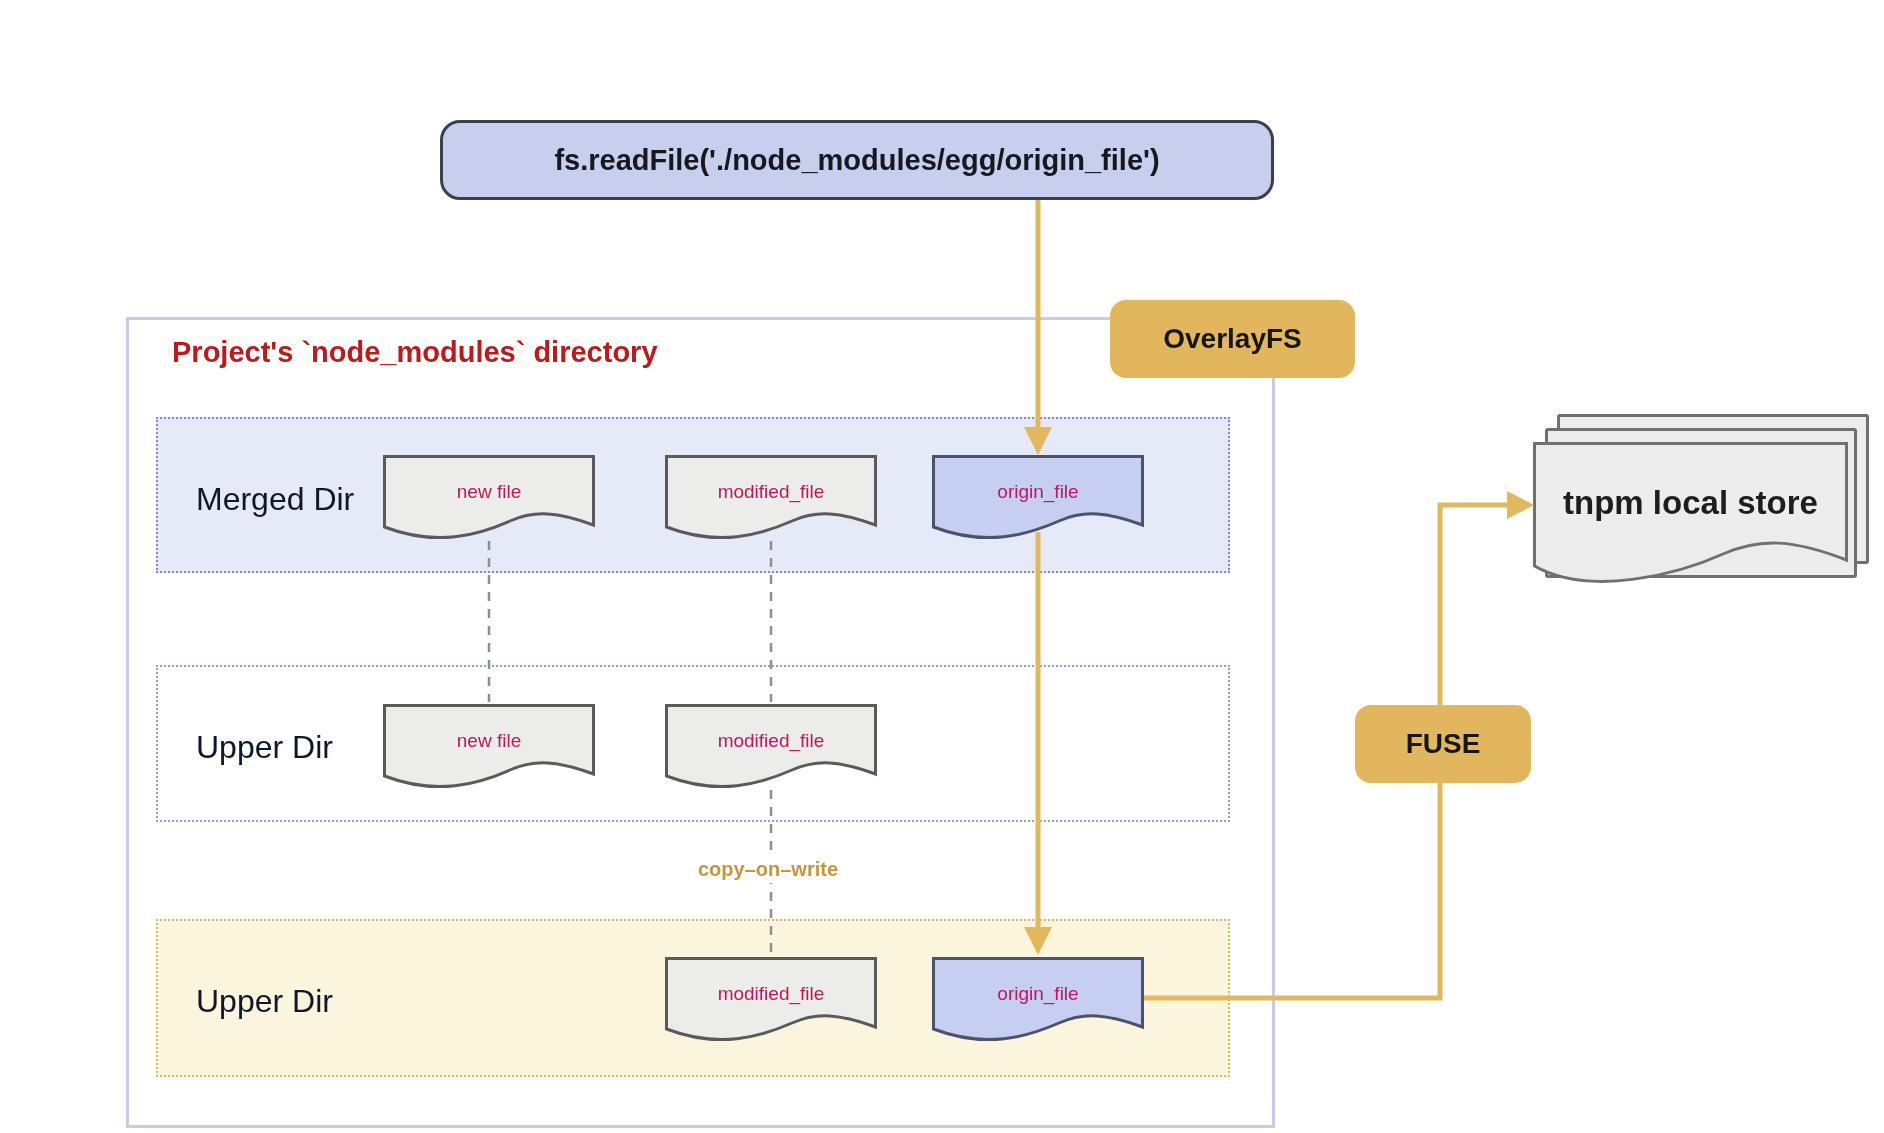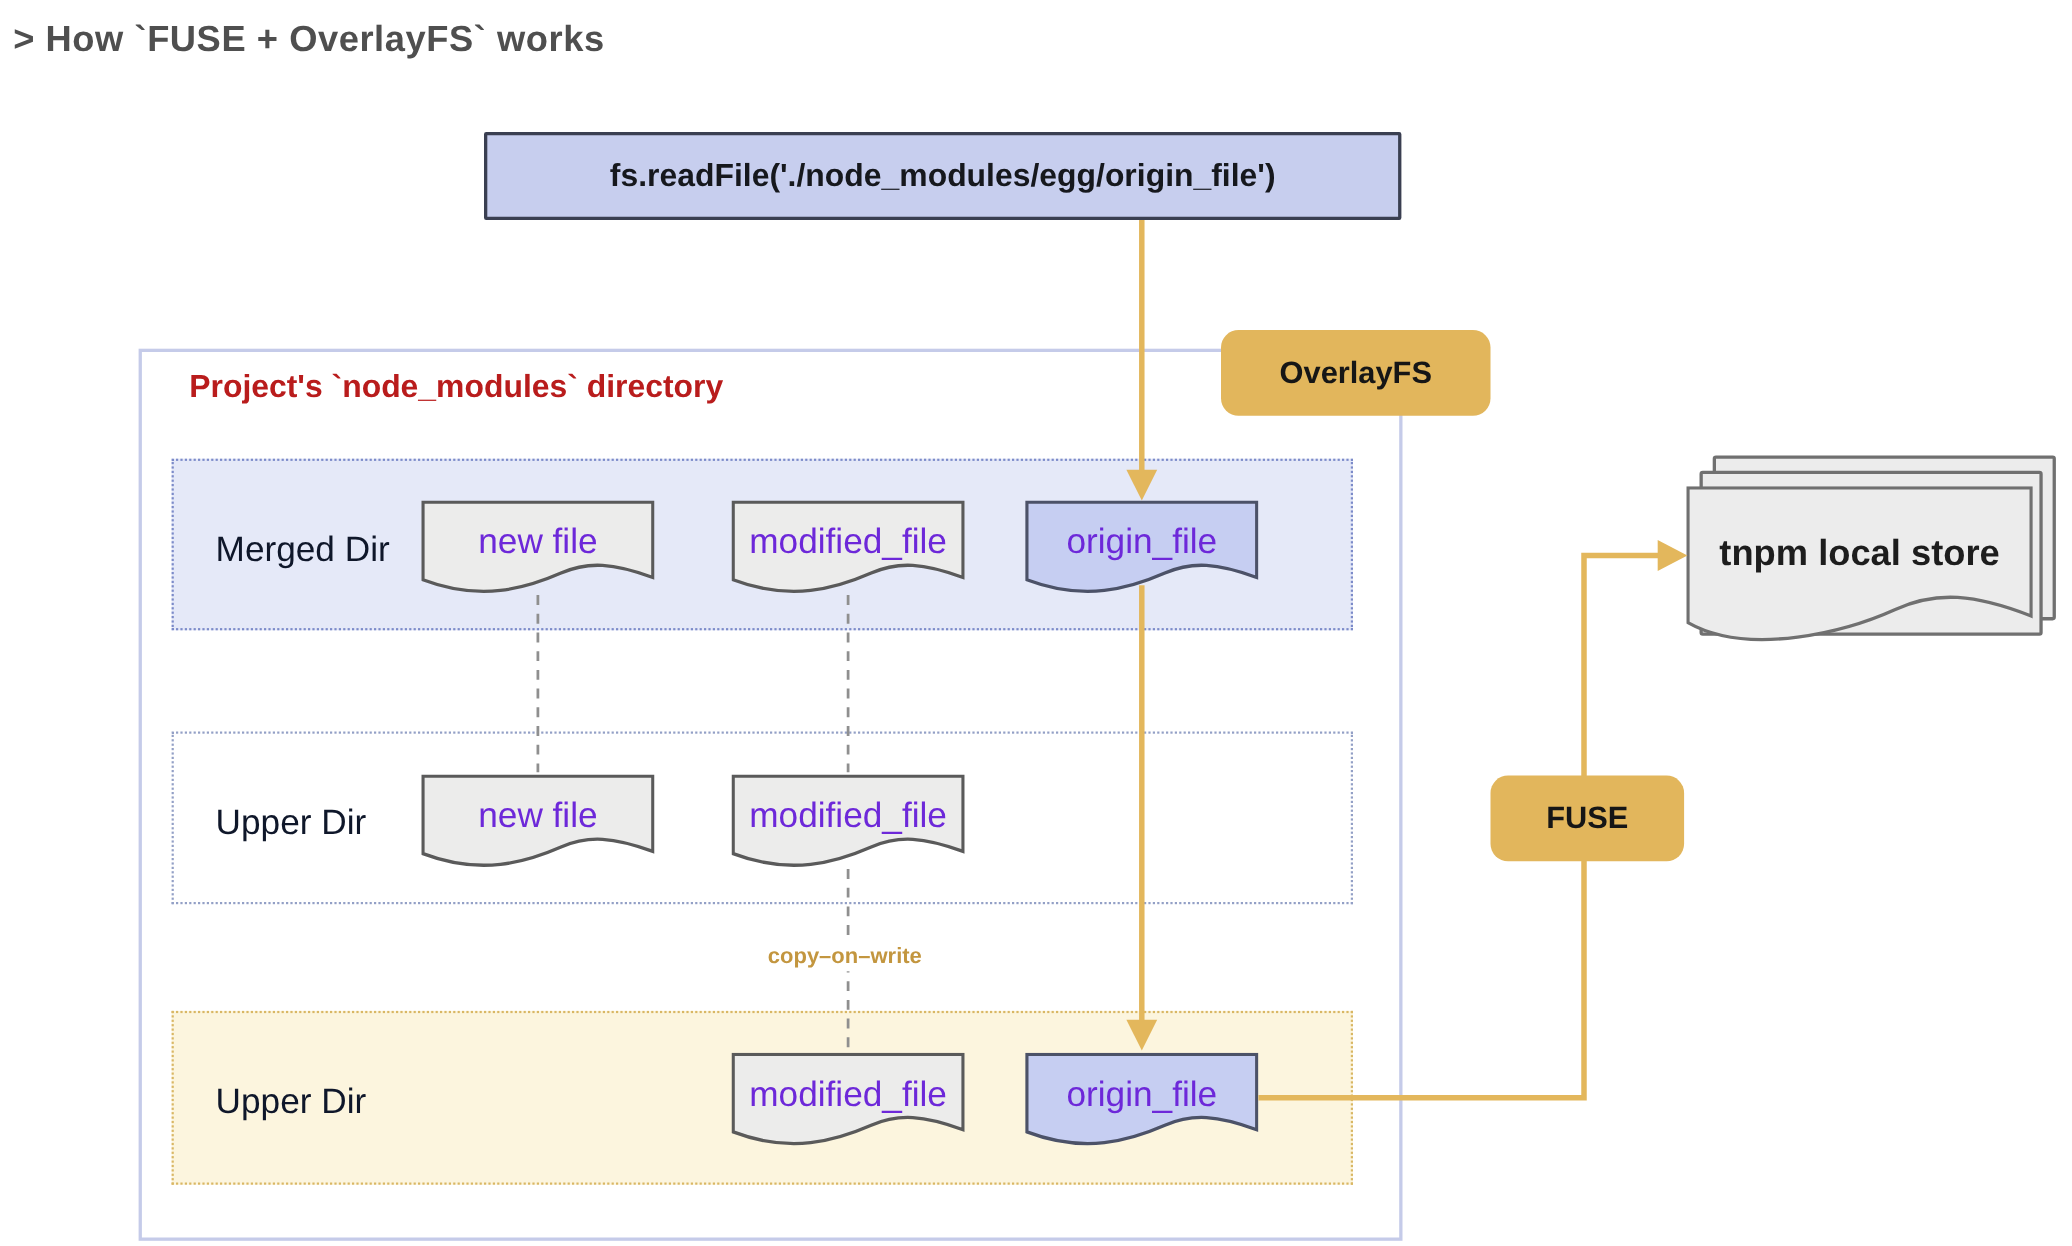--- a/index.html
+++ b/index.html
@@ -9,21 +9,21 @@
   }
   .abs{position:absolute;}
 
   .page-title{
     left:12px;top:16px;font-size:33px;font-weight:bold;color:#4f4f4f;
     letter-spacing:0.5px;z-index:7;
   }
 
   .readfile-box{
     left:440px;top:120px;width:834px;height:80px;box-sizing:border-box;
-    background:#c7ceee;border:3px solid #3a3f51;border-radius:2px;
+    background:#c7ceee;border:3px solid #3a3f51;border-radius:20px;
     display:flex;align-items:center;justify-content:center;
     font-size:29px;font-weight:bold;color:#16181d;z-index:7;
   }
 
   .container-box{
     left:126px;top:317px;width:1149px;height:811px;box-sizing:border-box;
     border:3px solid #c5cbe9;background:#ffffff;z-index:1;
   }
   .container-title{
     left:172px;top:336px;font-size:29px;font-weight:bold;color:#b91c1c;z-index:3;
@@ -36,21 +36,21 @@
 
   .row-label{font-size:32px;color:#0f172a;z-index:3;}
   .lbl-merged{left:196px;top:481px;}
   .lbl-upper {left:196px;top:729px;}
   .lbl-lower {left:196px;top:983px;}
 
   .filedoc{width:212px;height:94px;z-index:4;}
   .filedoc svg{position:absolute;left:0;top:0;}
   .filedoc .doc-label{
     position:absolute;left:0;top:0;width:100%;height:74px;line-height:74px;
-    text-align:center;font-size:32px;color:#6d28d9;
+    text-align:center;font-size:19px;color:#be185d;
   }
   .doc-gray path{fill:#ececeb;stroke:#5a5a5a;stroke-width:3;}
   .doc-blue path{fill:#c6cef2;stroke:#4c5268;stroke-width:3;}
 
   .overlay{left:0;top:0;z-index:5;pointer-events:none;}
   .gold-line{stroke:#e3b75c;stroke-width:5;fill:none;stroke-linejoin:miter;}
   .gold-head{fill:#e3b75c;stroke:none;}
   .dash-line{stroke:#8f8f8f;stroke-width:2.5;stroke-dasharray:9 8;fill:none;}
 
   .cow-label{
@@ -78,21 +78,20 @@
     left:1533px;top:442px;width:315px;height:122px;
     display:flex;align-items:center;justify-content:center;
     font-size:33px;font-weight:bold;color:#1d1d1d;z-index:6;white-space:nowrap;
   }
 </style>
 </head>
 <body>
 
 <div class="stage">
 
-  <div class="abs page-title">&gt; How `FUSE + OverlayFS` works</div>
 
   <div class="abs readfile-box">
     <span>fs.readFile('./node_modules/egg/origin_file')</span>
   </div>
 
   <div class="abs container-box"></div>
   <div class="abs container-title">Project's `node_modules` directory</div>
 
   <div class="abs dir-row row-merged"></div>
   <div class="abs dir-row row-upper"></div>

